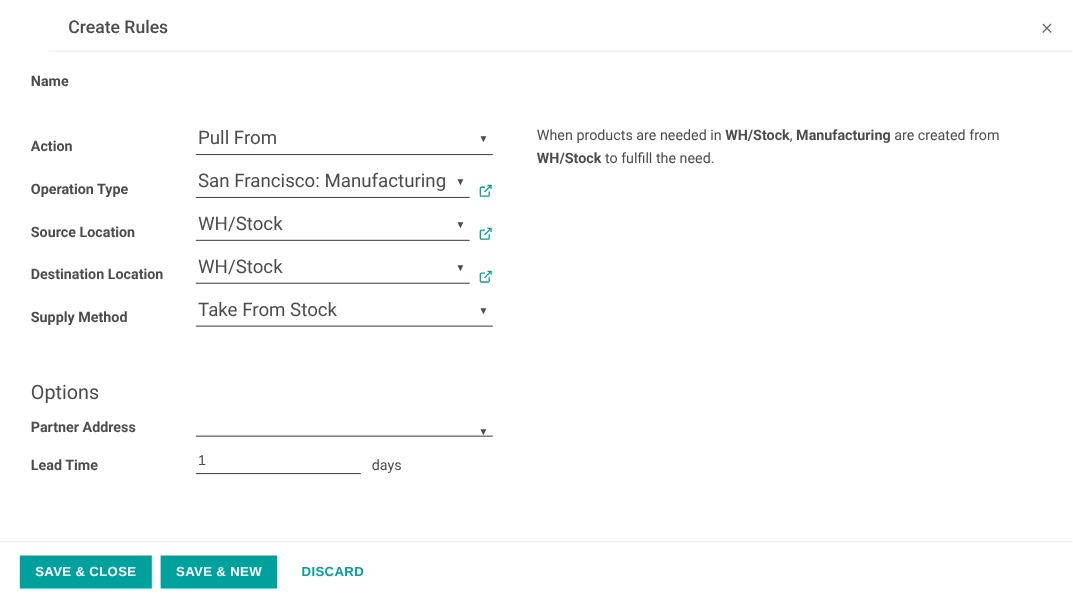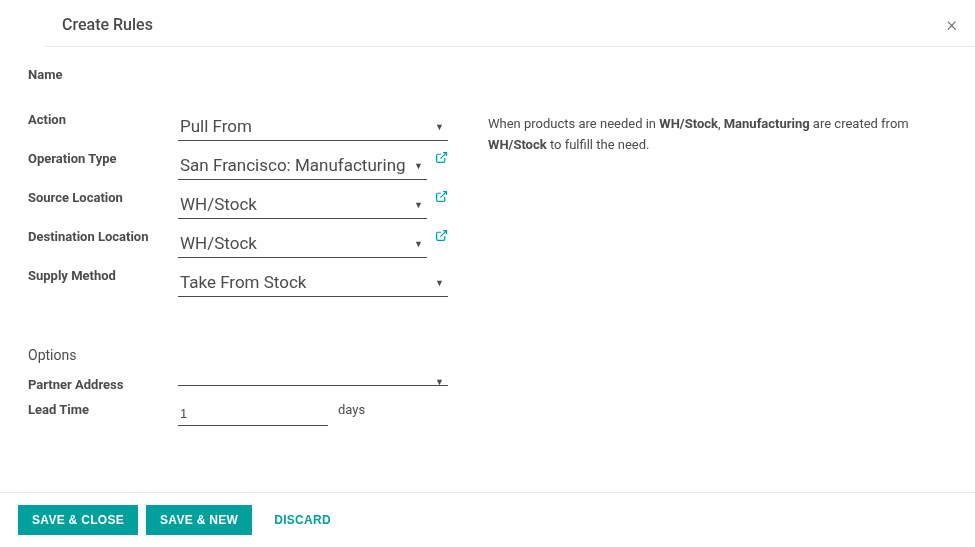--- a/index.html
+++ b/index.html
@@ -53,21 +53,21 @@
     background: transparent;
   }
   .two-col {
     display: flex;
     gap: 40px;
   }
   .col-left { width: 420px; }
   .col-right { flex: 1; padding-top: 2px; }
   .form-row {
     display: flex;
-    align-items: flex-start;
+    align-items: flex-end;
     margin-bottom: 10px;
   }
   .form-label {
     width: 150px;
     font-size: 13px;
     font-weight: 700;
     color: #4c4c4c;
   }
   .select-wrap {
     position: relative;
@@ -100,21 +100,21 @@
     align-items: center;
   }
   .ext-link svg { width: 13px; height: 13px; }
   .description {
     font-size: 13px;
     color: #4c4c4c;
     line-height: 1.6;
   }
   .description b { font-weight: 700; }
   .options-heading {
-    font-size: 14px;
+    font-size: 18px;
     font-weight: 400;
     color: #4c4c4c;
     margin-top: 40px;
     margin-bottom: 14px;
   }
   .small-input {
     width: 150px;
     border: none;
     border-bottom: 1px solid #4c4c4c;
     padding: 4px 2px;

